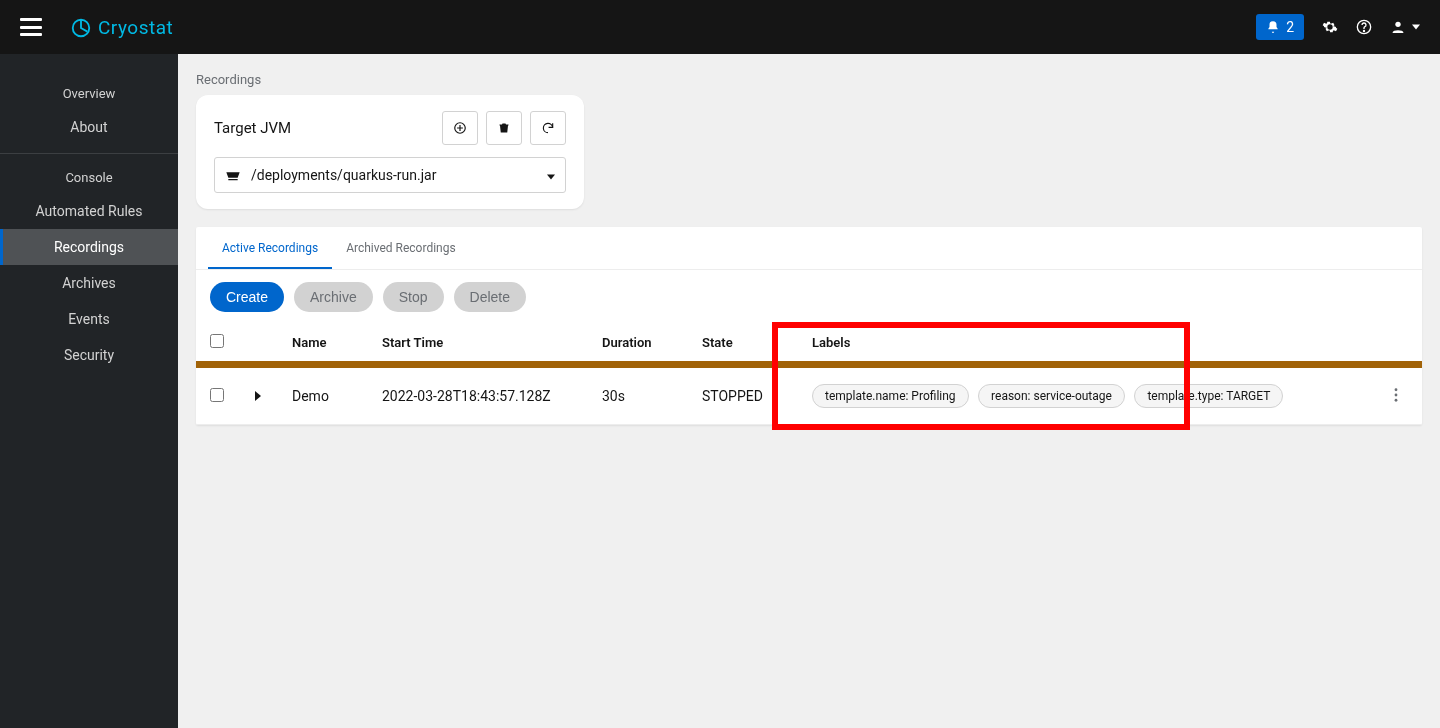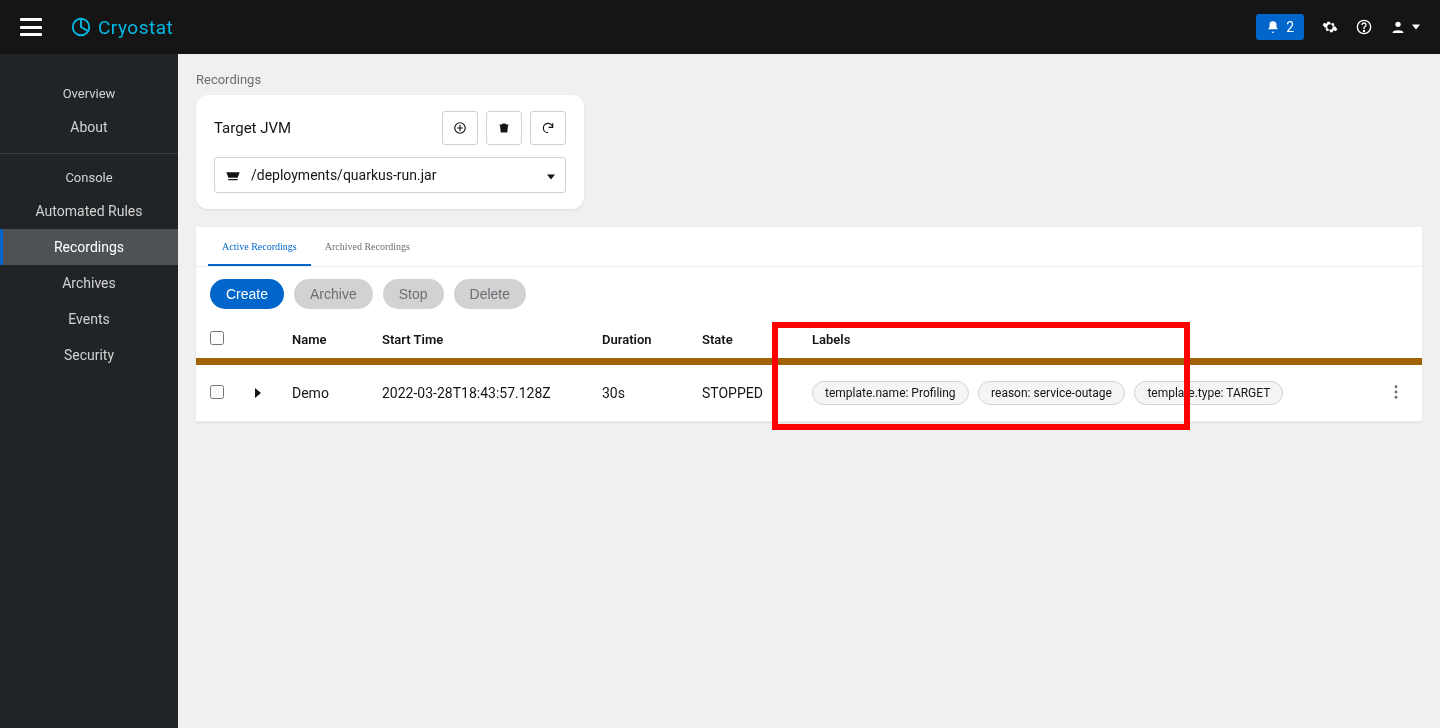--- a/index.html
+++ b/index.html
@@ -1,20 +1,20 @@
 <!DOCTYPE html>
 <html><head>
 <meta charset="utf-8">
 <style>
   * { box-sizing: border-box; margin: 0; padding: 0; }
   body { font-family: -apple-system, BlinkMacSystemFont, "Segoe UI", Roboto, Helvetica, Arial, sans-serif; background: #f0f0f0; color: #151515; width: 1440px; height: 728px; overflow: hidden; }
   .topbar { background: #151515; height: 54px; display: flex; align-items: center; padding: 0 20px; color: #fff; }
   .hamburger { width: 22px; height: 18px; display: flex; flex-direction: column; justify-content: space-between; cursor: pointer; margin-right: 28px; }
   .hamburger span { height: 3px; background: #fff; border-radius: 1px; }
-  .brand { display: flex; align-items: flex-start; color: #00b9e4; font-size: 19px; letter-spacing: 0.5px; }
+  .brand { display: flex; align-items: flex-end; color: #00b9e4; font-size: 19px; letter-spacing: 0.5px; }
   .brand svg { margin-right: 6px; }
   .topbar-spacer { flex: 1; }
   .topbar-right { display: flex; align-items: center; gap: 18px; }
   .notif-btn { background: #0066cc; color: #fff; border-radius: 3px; padding: 5px 10px; display: flex; align-items: center; gap: 6px; font-size: 14px; cursor: pointer; }
   .topbar-icon { cursor: pointer; color: #fff; display: flex; align-items: center; }
   .user-menu { display: flex; align-items: center; gap: 6px; cursor:pointer; }
 
   .layout { display: flex; height: calc(728px - 54px); }
   .sidebar { width: 178px; background: #212427; color: #d2d2d2; font-size: 14px; padding-top: 24px; text-align: center; }
   .nav-section-header { padding: 8px 18px; font-size: 13px; color: #d2d2d2; }
@@ -28,21 +28,21 @@
   .target-card-header { display: flex; align-items: center; margin-bottom: 12px; }
   .target-card-title { font-size: 15px; color: #151515; }
   .target-card-actions { margin-left: auto; display: flex; gap: 8px; }
   .icon-btn { width: 36px; height: 34px; border: 1px solid #d2d2d2; background: #fff; border-radius: 3px; display: flex; align-items: center; justify-content: center; cursor: pointer; }
   .target-select { border: 1px solid #d2d2d2; border-radius: 3px; height: 36px; display: flex; align-items: center; padding: 0 10px; cursor: pointer; font-size: 14px; }
   .target-select .sel-icon { margin-right: 10px; display:flex; }
   .target-select .caret { margin-left: auto; }
 
   .content-card { background: #fff; margin: 0 18px 18px 18px; border-radius: 2px; box-shadow: 0 1px 2px rgba(0,0,0,0.08); padding: 0; }
   .tabs { display: flex; border-bottom: 1px solid #ededed; padding: 0 12px; }
-  .tab { padding: 14px 14px 12px 14px; font-size: 10px; color: #6a6e73; cursor: pointer; border-bottom: 2px solid transparent; font-family: Liberation Serif, serif; }
+  .tab { padding: 14px 14px 12px 14px; font-size: 12px; color: #6a6e73; cursor: pointer; border-bottom: 2px solid transparent; }
   .tab.active { color: #0066cc; border-bottom-color: #0066cc; }
 
   .toolbar { display: flex; gap: 10px; padding: 12px 14px; }
   .btn { padding: 7px 16px; border-radius: 15px; font-size: 14px; border: none; cursor: pointer; }
   .btn-primary { background: #0066cc; color: #fff; }
   .btn-disabled { background: #d2d2d2; color: #6a6e73; cursor: default; }
 
   table.rec { width: 100%; border-collapse: collapse; }
   table.rec th { text-align: left; font-size: 13px; font-weight: 600; color: #151515; padding: 10px 14px; border-bottom: 7px solid #a16207; }
   table.rec td { font-size: 14px; color: #151515; padding: 16px 14px; border-bottom: 1px solid #ededed; vertical-align: middle; }

